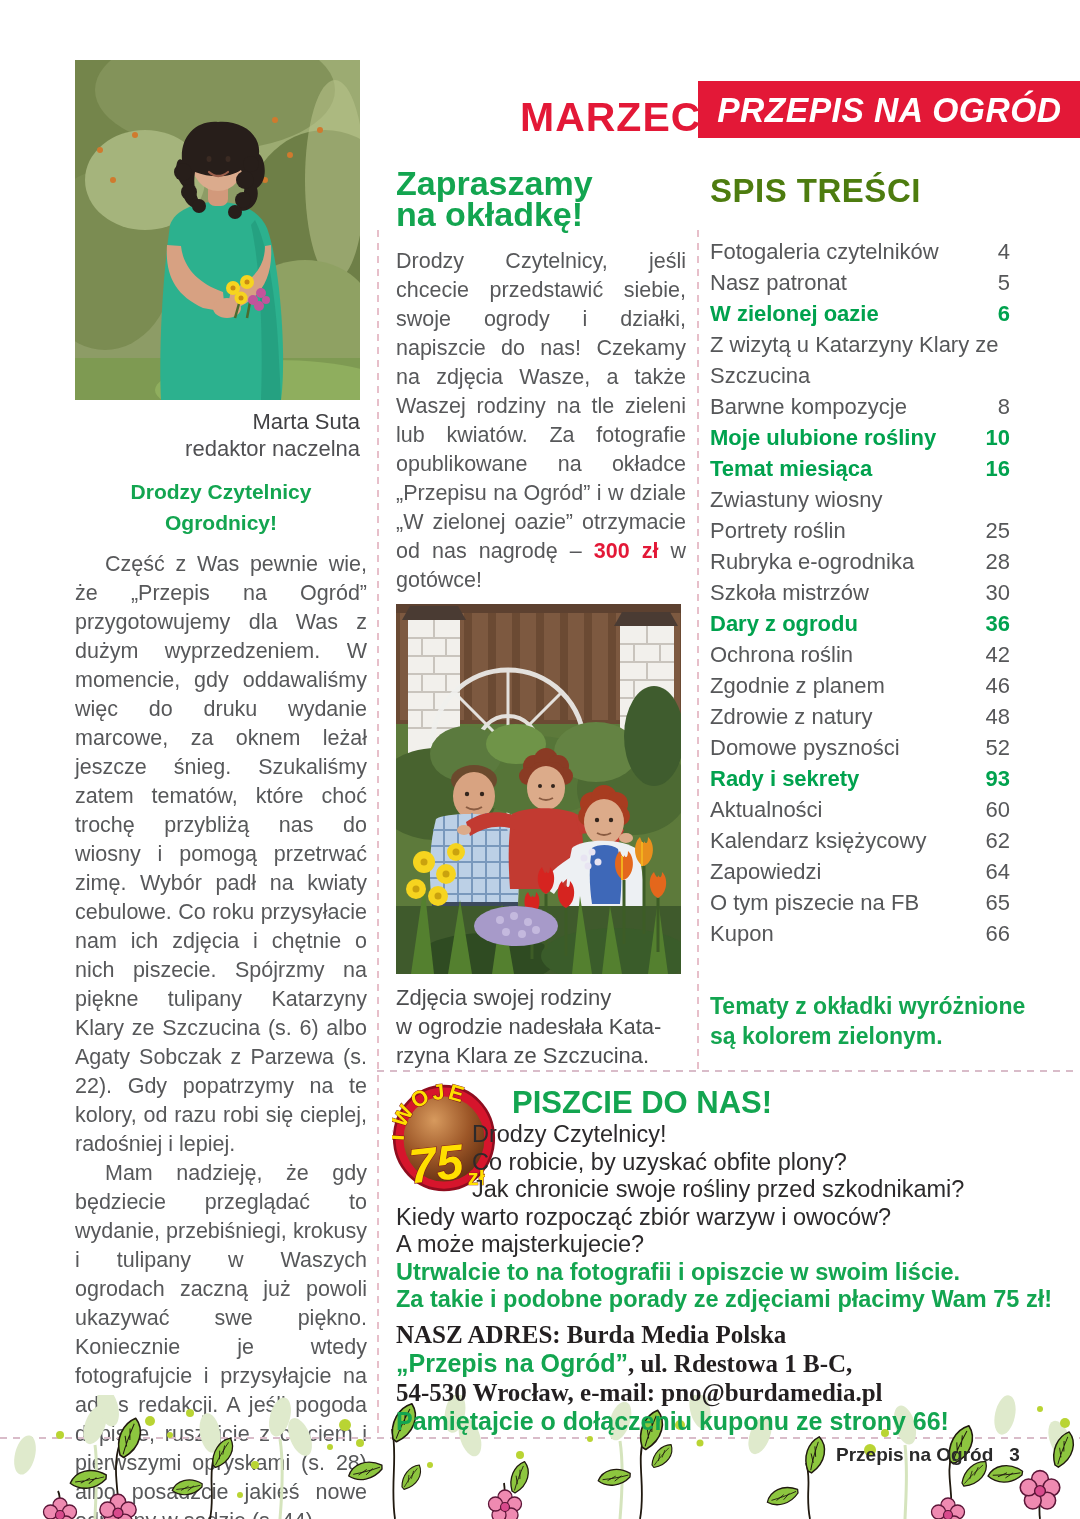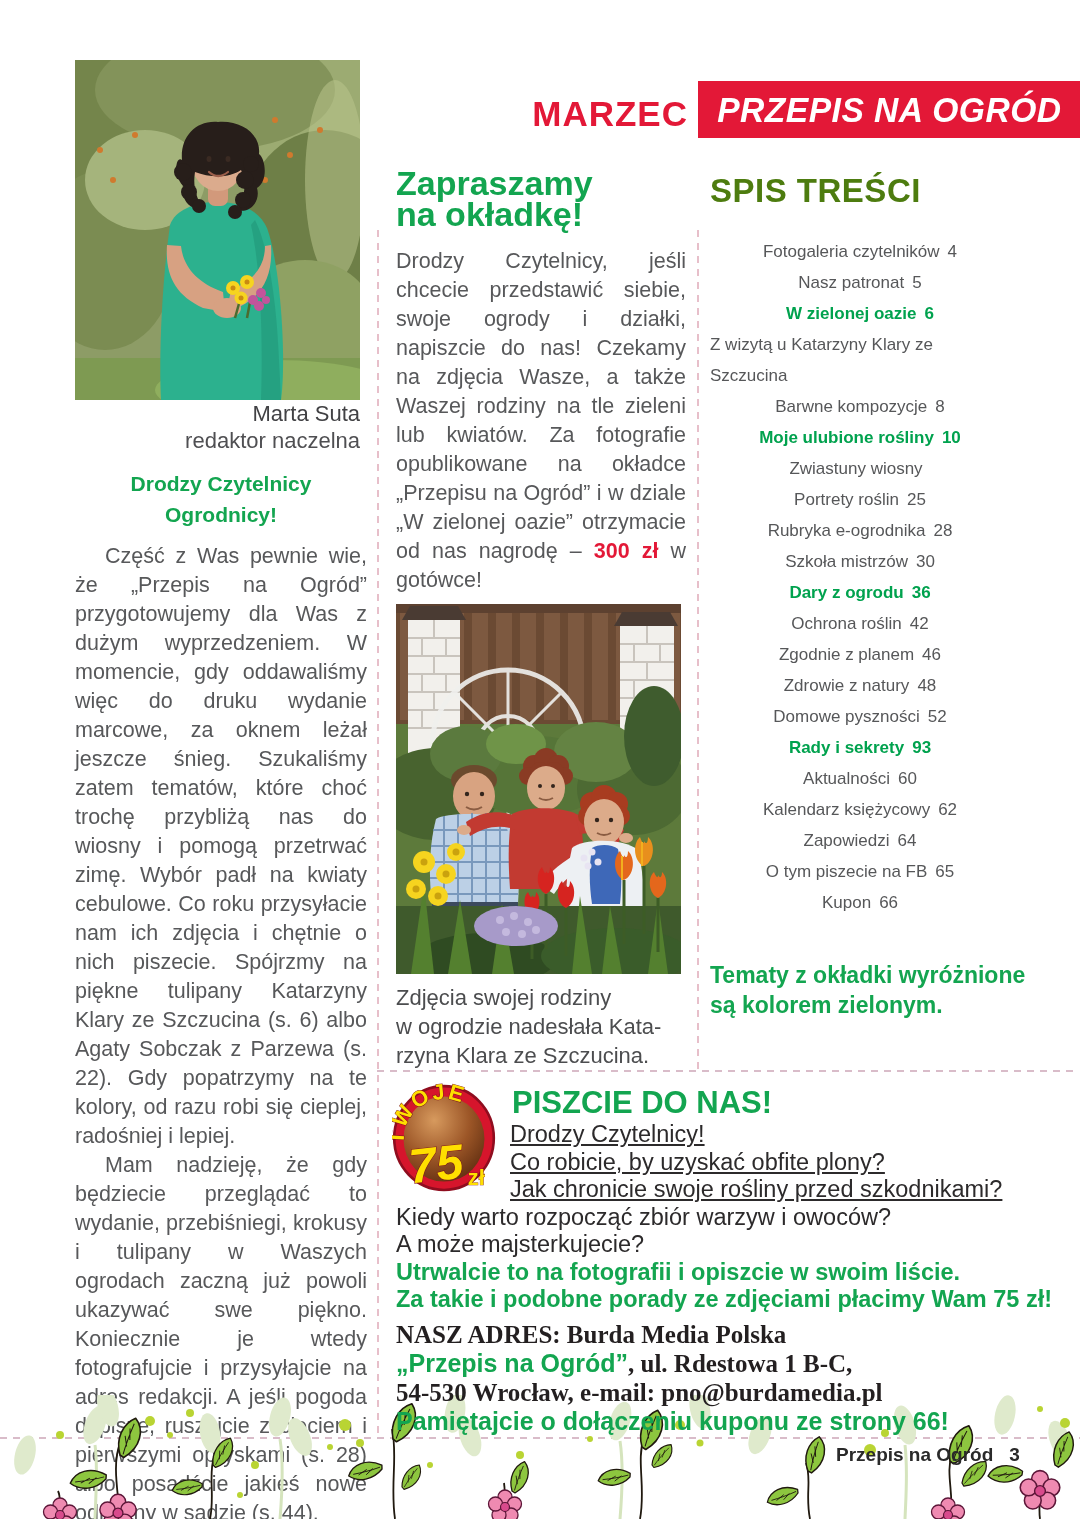--- a/index.html
+++ b/index.html
@@ -6,72 +6,72 @@
   html,body { background:#ffffff; }
   .page {
     position:relative; width:1080px; height:1519px; margin:0 auto;
     background:#ffffff; overflow:hidden;
     font-family:"Liberation Sans","DejaVu Sans",sans-serif;
     color:#58595b;
   }
   
   .month {
     position:absolute; left:520px; top:94px; width:168px;
-    text-align:right; font-size:35px; font-weight:bold; letter-spacing:1px;
+    text-align:right; font-size:41px; font-weight:bold; letter-spacing:1px;
     color:#e31837;
   }
   .banner {
     position:absolute; left:698px; top:81px; width:382px; height:57px;
     background:#e31837; display:flex; align-items:center; justify-content:center;
   }
   .banner span {
     color:#ffffff; font-size:35px; font-weight:bold; font-style:italic;
     letter-spacing:.5px; transform:scaleX(.96);
   }
   
   .vdash { position:absolute; width:2px;
     background:repeating-linear-gradient(to bottom,#e7bfca 0 7px,transparent 7px 13px); }
   .hdash { position:absolute; height:2px;
     background:repeating-linear-gradient(to right,#d9bcc9 0 7px,transparent 7px 13px); }
   
   .col-left { position:absolute; left:75px; top:60px; width:292px; }
   .portrait { display:block; width:285px; height:340px; }
-  .photo-caption { width:285px; text-align:right;
+  .photo-caption { width:285px; margin-top:8px; text-align:right;
     font-size:22px; line-height:27px; color:#414144; }
   .photo-caption .role { color:#4f4f52; }
   .left-heading { margin-top:14px; text-align:center;
     font-size:21px; line-height:31px; font-weight:bold; color:#13a550; }
   .body-par { margin-top:12px; font-size:21.5px; line-height:29px;
     text-align:justify; color:#57585a; text-indent:30px; }
   .body-par + .body-par { margin-top:0; }
   
   .col-mid { position:absolute; left:396px; top:168px; width:290px; }
   .mid-heading { font-size:34px; line-height:31px; font-weight:bold; color:#13a550; }
   .invite-par { margin-top:17px; font-size:21.5px; line-height:29px;
     text-align:justify; color:#57585a; }
   .invite-par .red-bold { color:#e31837; font-weight:bold; }
   .family { display:block; width:285px; height:370px; margin-top:9px; }
   .mid-caption { margin-top:9px; font-size:22px; line-height:29px; color:#4c4d4f; }
   
   .col-right { position:absolute; left:710px; top:172px; width:300px; }
   .toc-title { font-size:33px; font-weight:bold; color:#4d7c0f; letter-spacing:.5px; }
   .toc-list { margin-top:26px; }
-  .toc-item { display:flex; justify-content:center;
-    font-size:17px; line-height:31px; color:#565759; }
+  .toc-item { display:flex; justify-content:space-between;
+    font-size:22px; line-height:31px; color:#565759; }
   .toc-item .toc-label { padding-right:8px; }
   .toc-item.green { color:#00a24e; font-weight:bold; }
   .toc-note { margin-top:42px; font-size:23px; line-height:30px;
     font-weight:bold; color:#13a550; white-space:nowrap; }
   
   .badge { position:absolute; left:392px; top:1082px; z-index:3; }
   .write-heading { position:absolute; left:512px; top:1085px; z-index:3;
     font-size:31px; font-weight:bold; color:#13a550; }
   .write-lines { position:absolute; left:396px; top:1121px; width:680px; z-index:3; }
   .write-line { font-size:23.5px; line-height:27.5px; color:#2c2a2b; }
-  .write-line.indent { padding-left:114px;text-decoration:underline; }
+  .write-line.indent { padding-left:76px; }
   .write-line.green { color:#13a550; font-weight:bold; }
   
   .address { position:absolute; left:396px; top:1320px; width:680px; z-index:3; }
   .addr-line { font-size:25px; line-height:28px; font-weight:bold; color:#231f20; }
   .addr-line .green { color:#13a550; }
   .addr-line .dark { color:#231f20;font-family:Liberation Serif, serif; }
   
   .footer-line { z-index:1; }
   .footer { position:absolute; left:836px; top:1444px; z-index:3;
     display:flex; gap:16px; font-size:19px; font-weight:bold; color:#2a2a2a; }
@@ -351,20 +351,24 @@
           <span class="toc-label">Z wizytą u Katarzyny Klary ze Szczucina</span>
           <span class="toc-page"></span>
         </div>
         <div class="toc-item">
           <span class="toc-label">Barwne kompozycje</span>
           <span class="toc-page">8</span>
         </div>
         <div class="toc-item green">
           <span class="toc-label">Moje ulubione rośliny</span>
           <span class="toc-page">10</span>
+        </div>
+        <div class="toc-item green">
+          <span class="toc-label">Temat miesiąca</span>
+          <span class="toc-page">16</span>
         </div>
         <div class="toc-item">
           <span class="toc-label">Zwiastuny wiosny</span>
           <span class="toc-page"></span>
         </div>
         <div class="toc-item">
           <span class="toc-label">Portrety roślin</span>
           <span class="toc-page">25</span>
         </div>
         <div class="toc-item">

